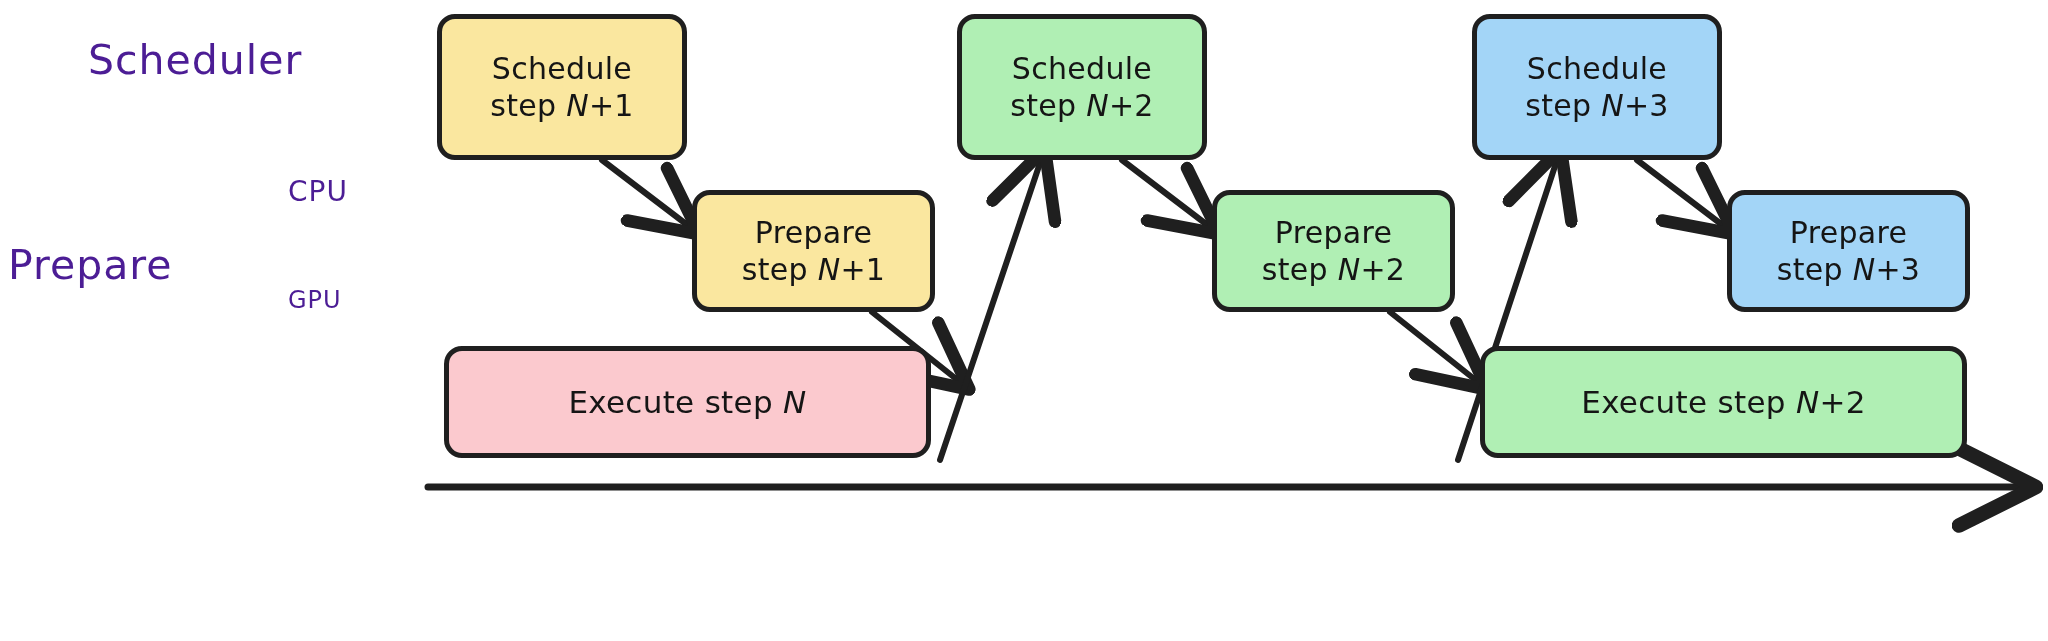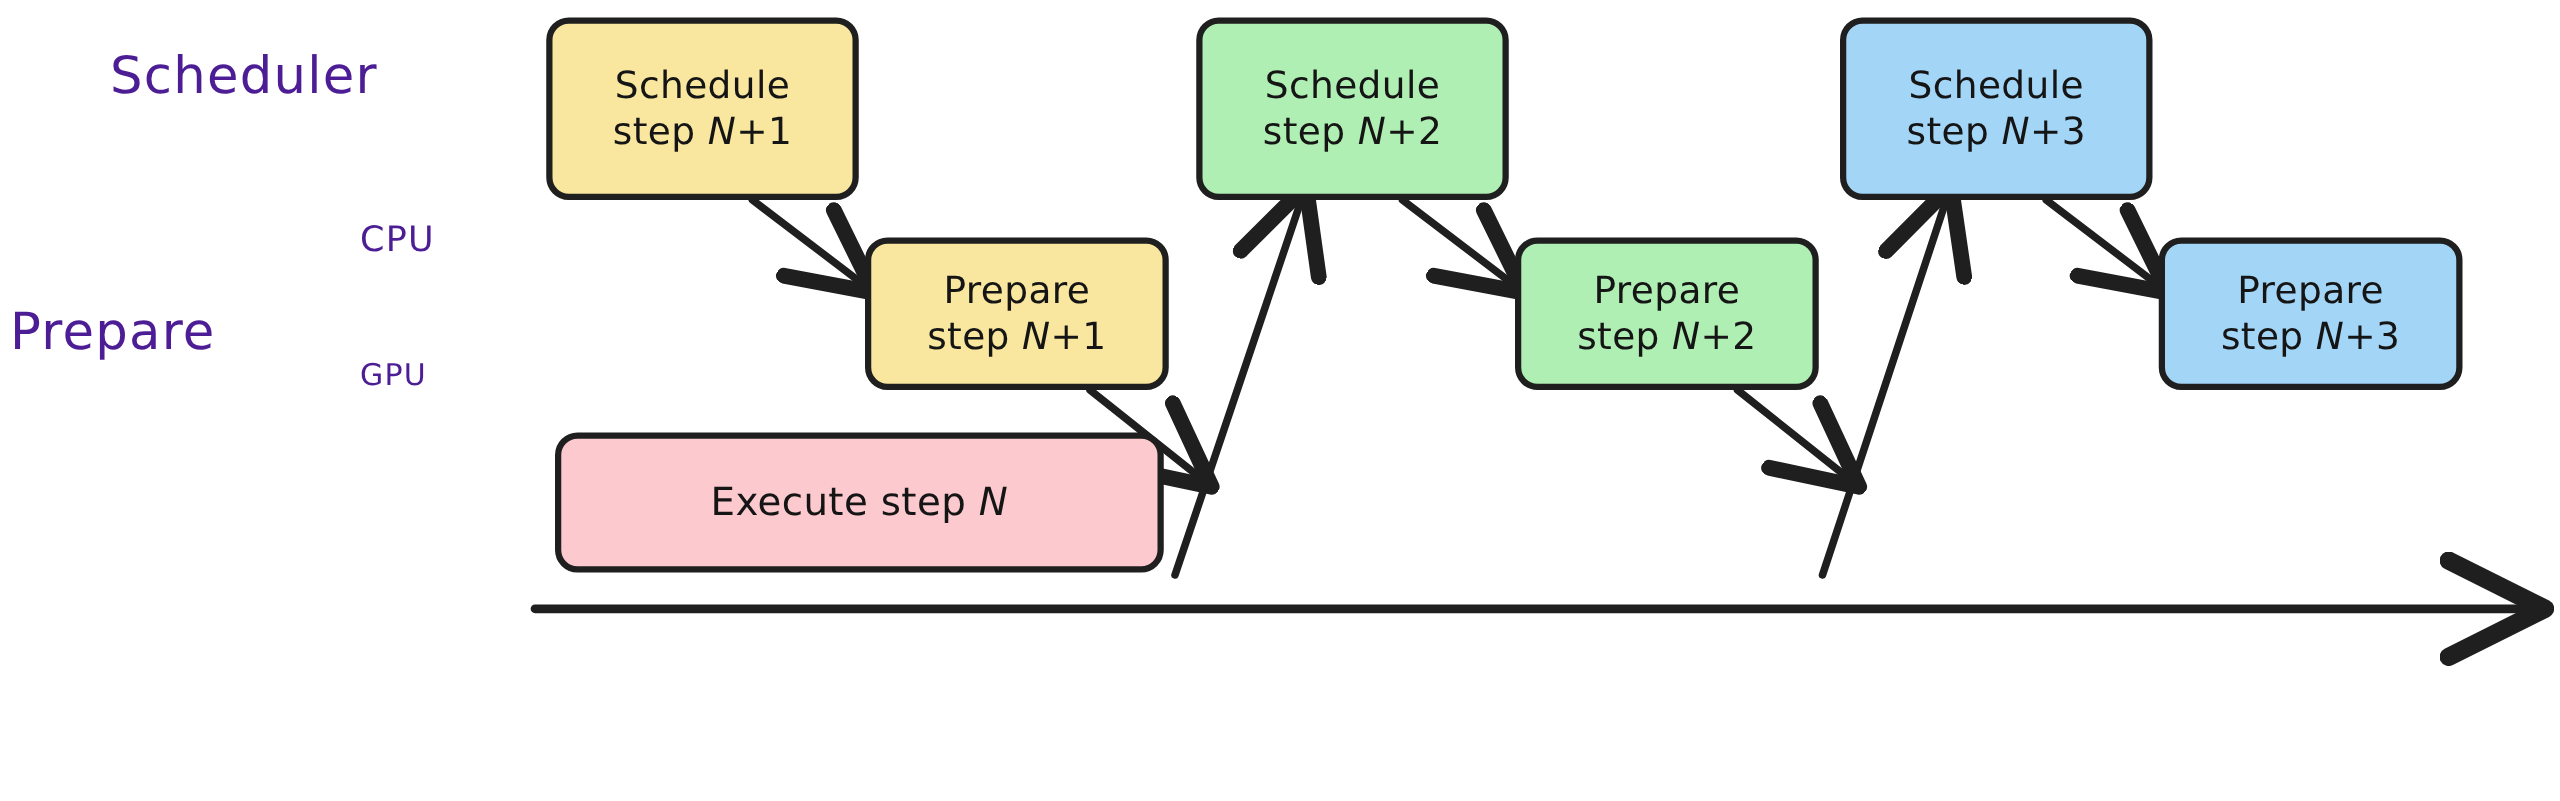--- a/index.html
+++ b/index.html
@@ -162,15 +162,18 @@
   <div class="box c-blue" id="box-prep-3">
     <span class="ln">Prepare</span>
     <span class="ln"><span>step </span><span class="ital">N</span><span>+3</span></span>
   </div>
 
   <div class="box c-pink" id="box-exec-1">
     <span class="ln"><span>Execute step </span><span class="ital">N</span><span></span></span>
   </div>
 
 
+  <div class="box c-green" id="box-exec-3">
+    <span class="ln"><span>Execute step </span><span class="ital">N</span><span>+2</span></span>
+  </div>
 
 
 </div>
 
 </body></html>

